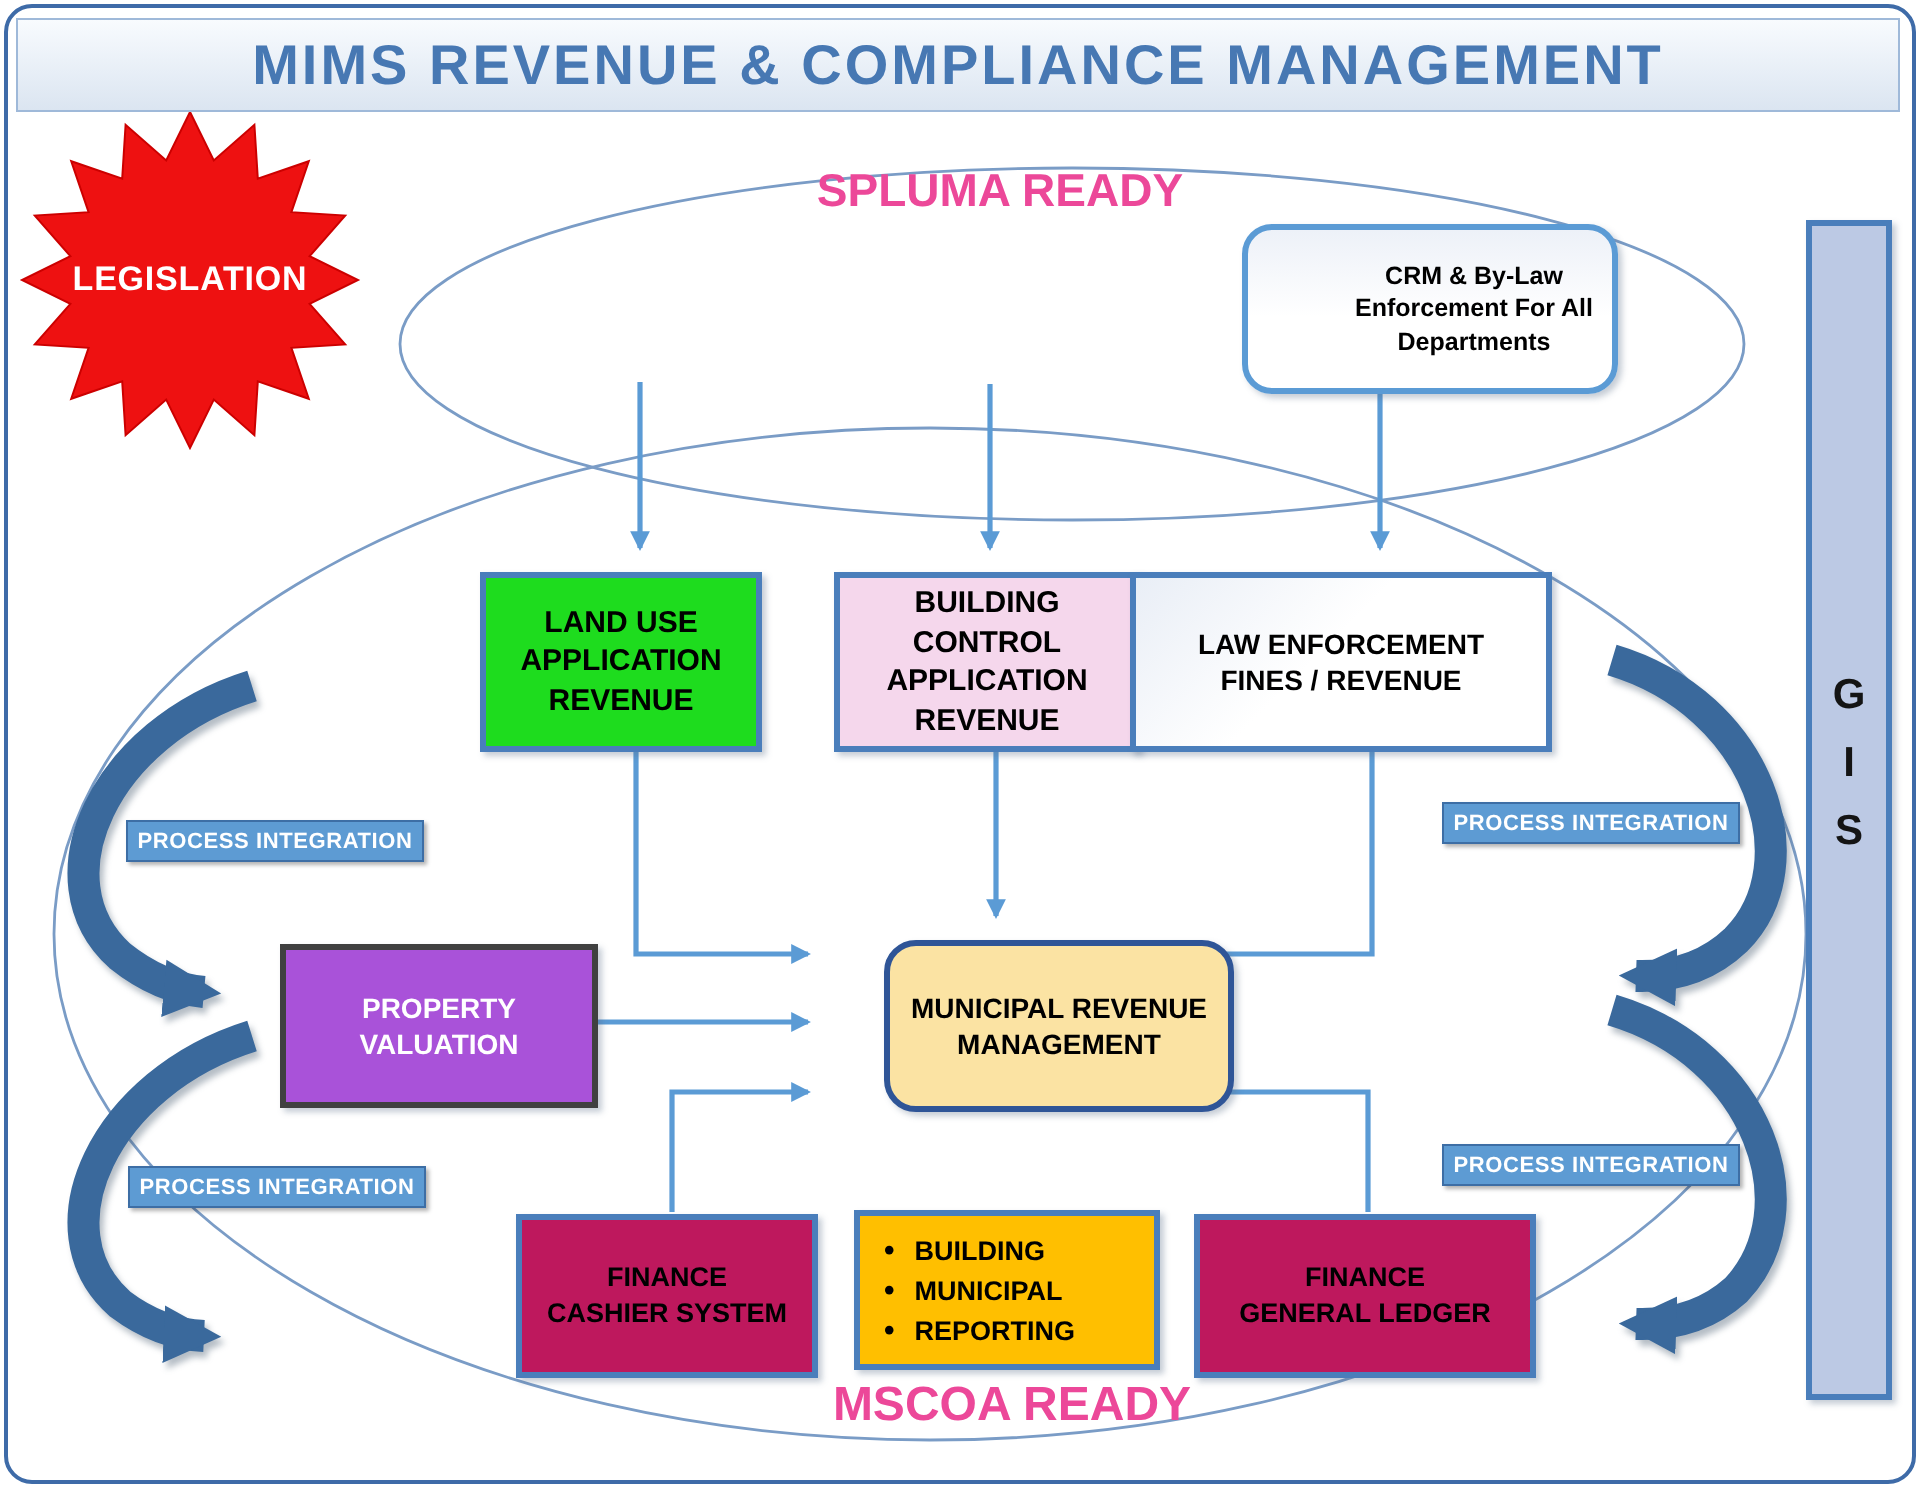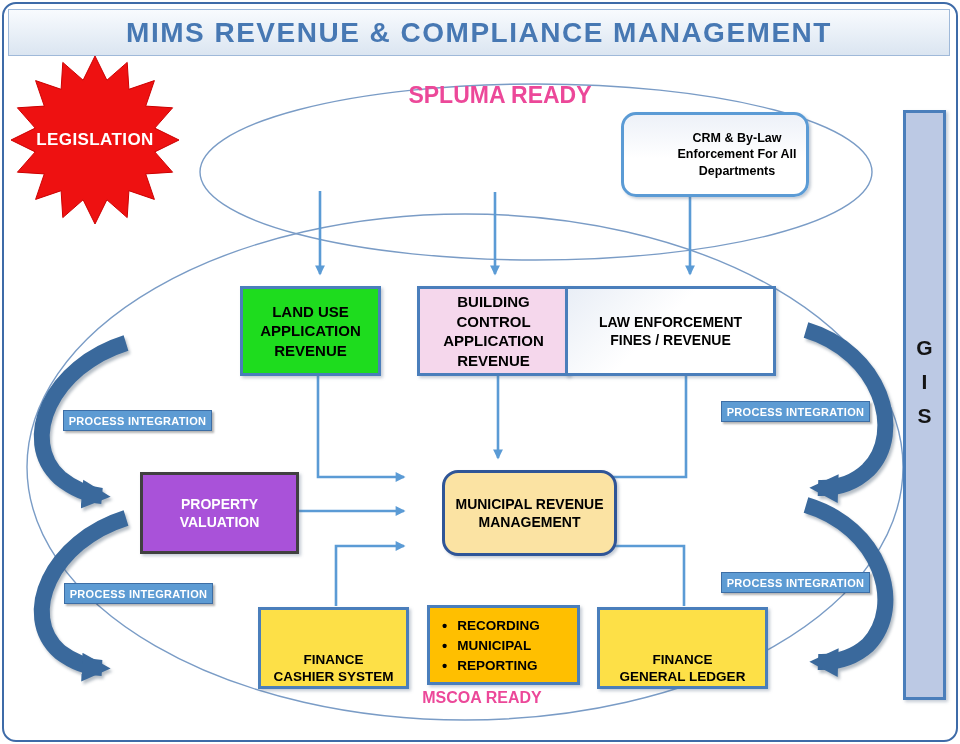--- a/index.html
+++ b/index.html
@@ -7,21 +7,21 @@
           font-family:"Liberation Sans",sans-serif;overflow:hidden;}
   .bg-svg{position:absolute;left:0;top:0;z-index:1;}
   .frame{position:absolute;left:2px;top:2px;width:952px;height:736px;
          border:2px solid #3e6ba8;border-radius:14px;z-index:0;}
   .title-bar{position:absolute;left:8px;top:9px;width:940px;height:45px;z-index:3;
          border:1px solid #9fb9d9;background:linear-gradient(#f8fbfe,#dbe5f1);
          display:flex;align-items:center;justify-content:center;}
   .title{font-size:28px;font-weight:bold;color:#4778b3;letter-spacing:1.5px;white-space:nowrap;}
   .red-banner{position:absolute;z-index:3;text-align:center;font-weight:bold;color:#ec4899;}
   #spluma{left:378px;top:82px;width:244px;font-size:23px;}
-  #mscoa{left:360px;top:689px;width:244px;font-size:16px;}
+  #mscoa{left:384px;top:689px;width:244px;font-size:24px;}
   .burst-label{position:absolute;left:18px;top:130px;width:154px;height:20px;z-index:3;
          display:flex;align-items:center;justify-content:center;color:#fff;
          font-weight:bold;font-size:17px;letter-spacing:.4px;}
   .box{position:absolute;z-index:2;display:flex;align-items:center;justify-content:center;
        text-align:center;font-weight:bold;color:#000;
        box-shadow:2px 2px 3px rgba(90,110,135,.35);}
   .lbl{white-space:pre-line;line-height:1.3;}
   .top-box{border:3px solid #5b9bd5;border-radius:15px;font-size:13px;}
   #tb-green{left:256px;top:114px;width:128px;height:76px;background:#1edc1e;}
   #tb-pink{left:415px;top:113px;width:160px;height:78px;background:#f5d7ec;}
@@ -29,21 +29,21 @@
             background:linear-gradient(180deg,#edf1f8,#ffffff 55%);padding-left:44px;}
   .mid-box{border:3px solid #4a7ebb;font-size:15px;}
   #mb-green{left:240px;top:286px;width:135px;height:84px;background:#1edc1e;}
   #mb-pink{left:399px;top:286px;width:147px;height:84px;background:#f5d7ec;margin-left:18px;}
   #mb-white{left:565px;top:286px;width:205px;height:84px;font-size:14px;
             background:linear-gradient(135deg,#e9eef6,#ffffff 45%);}
   #property{left:140px;top:472px;width:153px;height:76px;background:#a952d9;
             border:3px solid #404040;color:#fff;font-size:14px;}
   #municipal{left:418px;top:470px;width:169px;height:80px;background:#fbe3a3;
             border:3px solid #2f5597;border-radius:16px;font-size:14px;margin-left:24px;}
-  .bot-box{border:3px solid #4a7ebb;font-size:13.5px;background:#fde047;align-items:flex-end;}
+  .bot-box{border:3px solid #4a7ebb;font-size:13.5px;background:#be185d;}
   #cashier{left:258px;top:607px;width:145px;height:76px;}
   #ledger{left:597px;top:607px;width:165px;height:76px;}
   #orange{left:427px;top:605px;width:153px;height:80px;background:#ffbf00;
           flex-direction:column;align-items:flex-start;justify-content:center;
           padding-left:12px;gap:5px;box-sizing:border-box;}
   .bullet-row{display:flex;gap:10px;align-items:center;font-size:13.5px;}
   .dot{font-size:15px;line-height:1;}
   .gis{position:absolute;left:903px;top:110px;width:43px;height:590px;z-index:2;
        background:#bcc9e4;border:3px solid #4a7ebb;box-sizing:border-box;
        display:flex;align-items:center;justify-content:center;
@@ -139,21 +139,21 @@
 MANAGEMENT</span>
   </div>
 
   <div class="box bot-box" id="cashier">
     <span class="lbl">FINANCE
 CASHIER SYSTEM</span>
   </div>
   <div class="box bot-box" id="orange">
     <div class="bullet-row">
       <span class="dot">•</span>
-      <span>RECORDING</span>
+      <span>BUILDING</span>
     </div>
     <div class="bullet-row">
       <span class="dot">•</span>
       <span>MUNICIPAL</span>
     </div>
     <div class="bullet-row">
       <span class="dot">•</span>
       <span>REPORTING</span>
     </div>
   </div>

